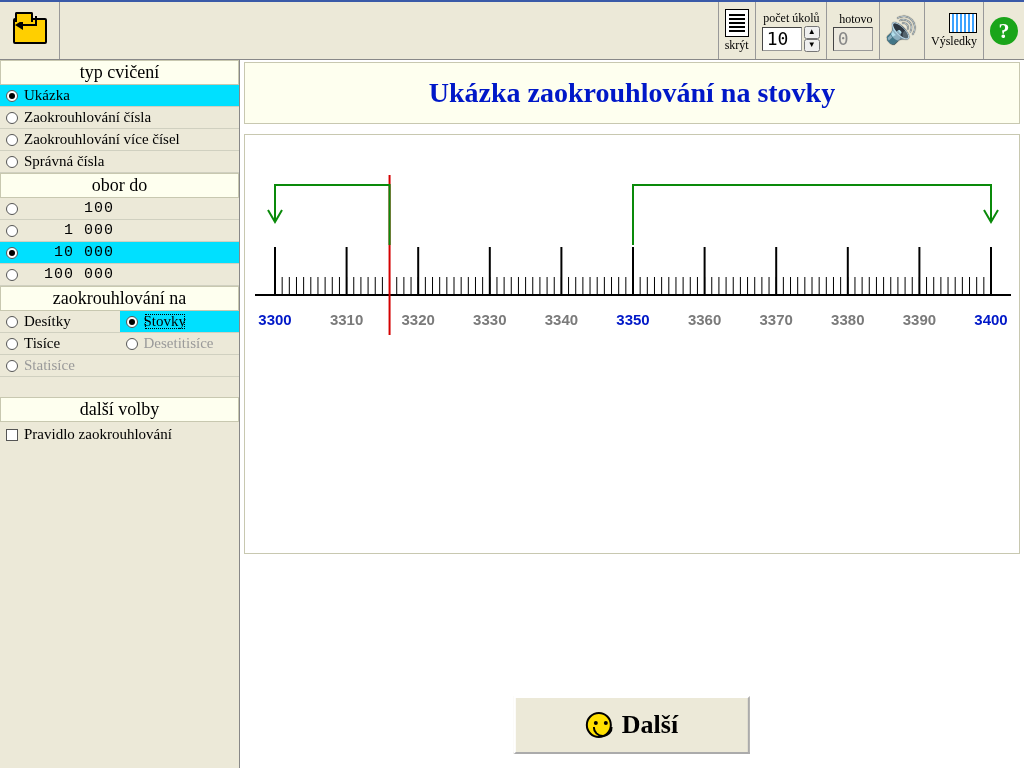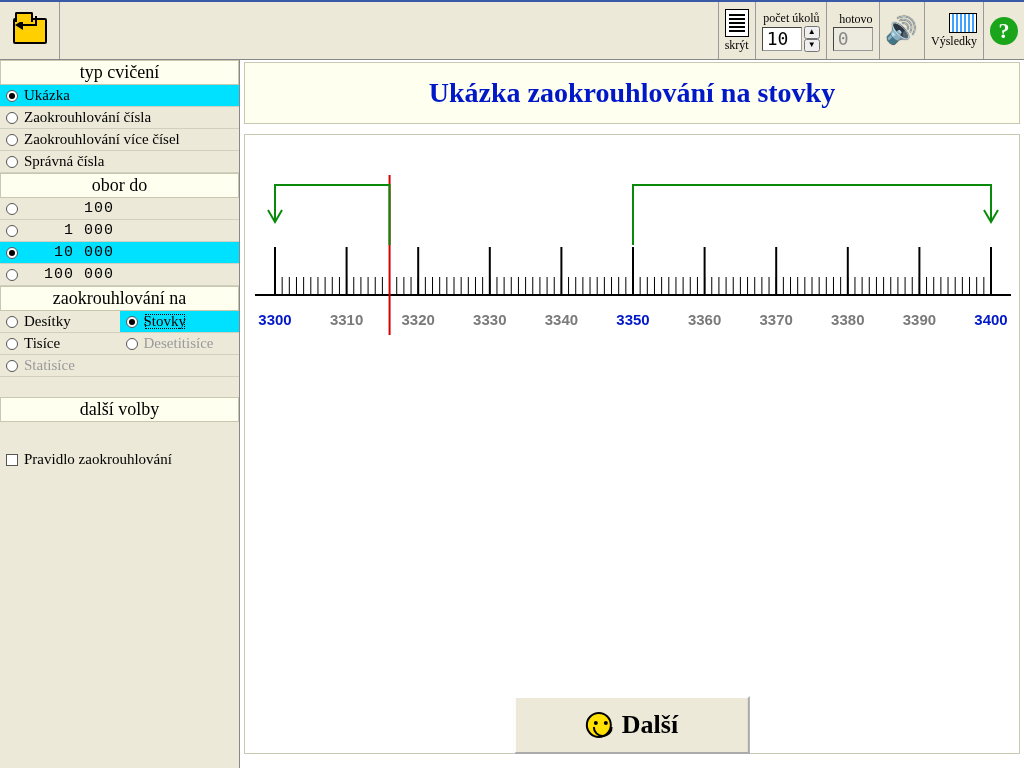--- a/index.html
+++ b/index.html
@@ -94,31 +94,31 @@
   .opt-row .disabled { color: #9a9a9a; }
   .mono { font-family: "Courier New", monospace; letter-spacing: 1px; }
 
   .round-grid {
     display: grid; grid-template-columns: 1fr 1fr;
   }
   .round-grid .opt-row { border-bottom: 1px solid #d0d0c0; }
   .round-grid .sel { background: #00e0ff; }
   .round-grid .boxed { outline: 1px dotted #000; outline-offset: -2px; }
 
-  .chk-row { display:flex; align-items:center; gap:6px; padding: 12px 6px; margin-top: 17px; }
+  .chk-row { display:flex; align-items:center; gap:6px; padding: 4px 6px; }
   .chk { width:12px; height:12px; border:1px solid #555; background:#fff; }
 
   
   .title-bar {
     margin: 2px 4px 0 4px; padding: 14px 8px;
     background: #feffef; border: 1px solid #c8c8b0;
     text-align: center; color: #0018c8; font-size: 28px; font-weight: bold;
   }
   .canvas-pane {
-    margin: 10px 4px 0 4px; height: 620px;
+    margin: 10px 4px 0 4px; height: 420px;
     border: 1px solid #c8c8b0; position: relative; background: #fff; padding-left: 36px;
   }
   .scale-svg { position: absolute; left: 0; top: 0; }
   .equation {
     position: absolute; left: 50%; top: 420px; transform: translateX(-50%);
     font-family: "Courier New", monospace; font-size: 40px; font-weight: bold;
     white-space: nowrap;
   }
   .equation .highlight { background: #00e0ff; }
   .equation .underline { text-decoration: underline; text-underline-offset: 5px; text-decoration-thickness: 3px; }

